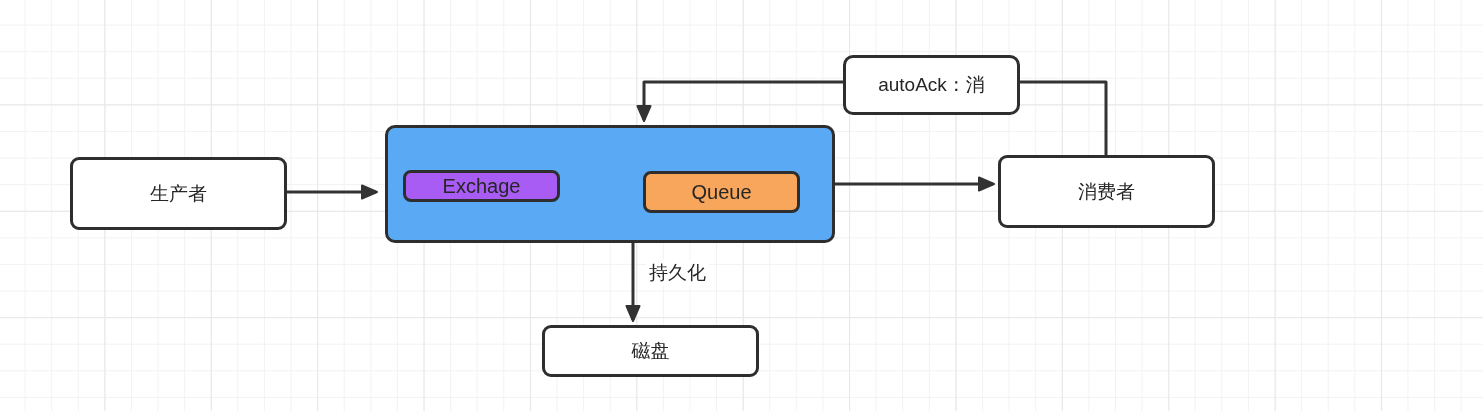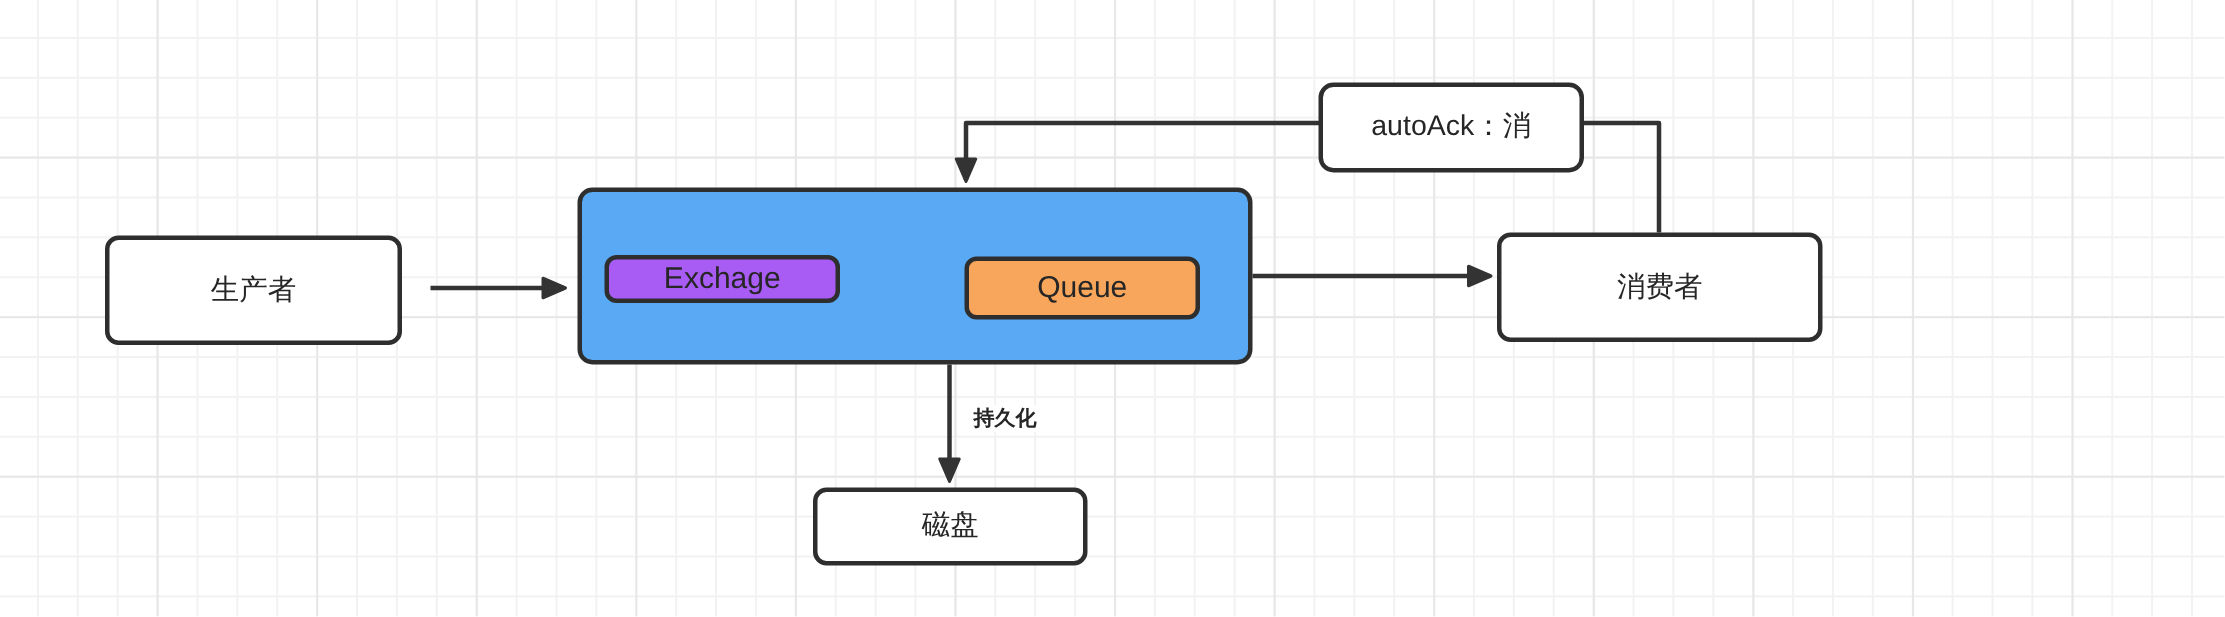--- a/index.html
+++ b/index.html
@@ -34,35 +34,34 @@
     display: flex;
     align-items: center;
     justify-content: center;
     text-align: center;
     border: 3px solid #2e2e2e;
     border-radius: 9px;
     background: #ffffff;
     font-size: 19px;
     line-height: 1.35;
   }
-  .node-producer   { left: 70px;  top: 157px; width: 198px; height: 73px; }
+  .node-producer   { left: 70px;  top: 157px; width: 217px; height: 73px; }
   .node-broker     { left: 385px; top: 125px; width: 450px; height: 118px; border-radius: 10px; }
   .node-exchange   { left: 403px; top: 170px; width: 157px; height: 32px; font-size: 20px; border-radius: 8px; }
   .node-queue      { left: 643px; top: 171px; width: 157px; height: 42px; font-size: 20px; border-radius: 8px; }
   .node-consumer   { left: 998px; top: 155px; width: 217px; height: 73px; }
-  .node-disk       { left: 542px; top: 325px; width: 183px; height: 52px; }
-  .edge-box-autoack { left: 879px; top: 55px; width: 177px; height: 60px; border-radius: 10px; flex-direction: column; line-height: 26px; }
+  .node-disk       { left: 542px; top: 325px; width: 217px; height: 52px; }
+  .edge-box-autoack { left: 843px; top: 55px; width: 177px; height: 60px; border-radius: 10px; flex-direction: column; line-height: 26px; }
   .edge-label-persistence {
     position: absolute;
     z-index: 2;
-    left: 646px; top: 270px;
-    font-size: 14px;
+    left: 646px; top: 260px;
+    font-size: 19px;
     background: #ffffff;
     padding: 0 3px;
-    font-weight: bold;
   }
 </style>
 </head>
 <body>
 
 <div class="canvas">
 
   <svg class="connectors" viewBox="0 0 1483 411" xmlns="http://www.w3.org/2000/svg">
     <defs>
       <marker id="arrow" markerUnits="userSpaceOnUse" markerWidth="22" markerHeight="20" refX="16" refY="9" orient="auto">

